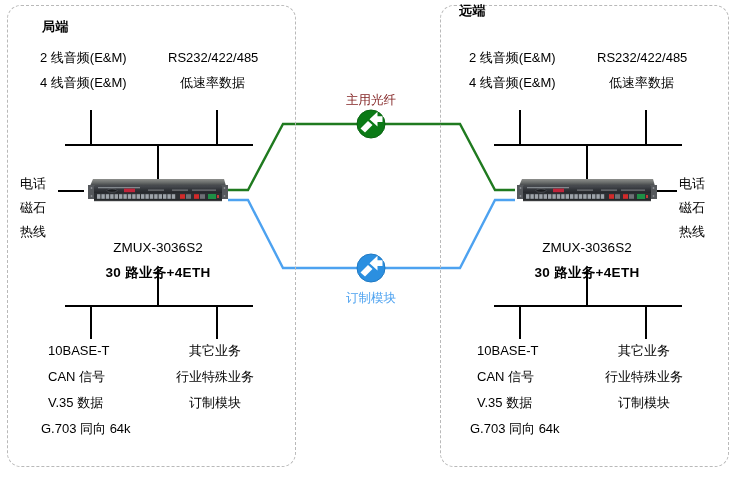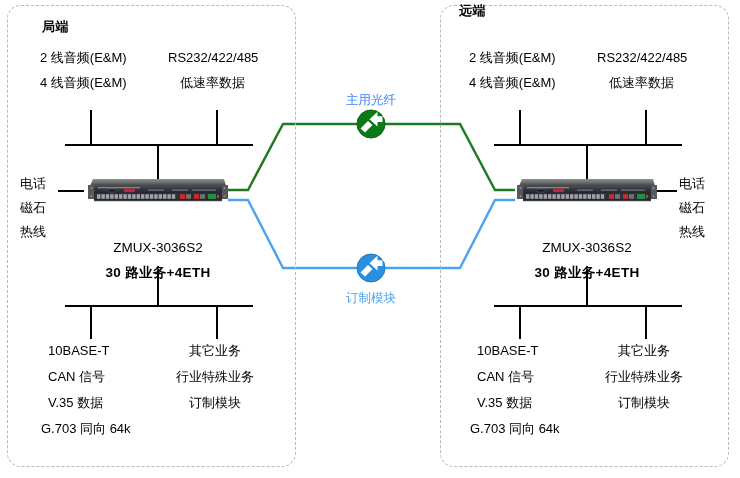--- a/index.html
+++ b/index.html
@@ -45,21 +45,21 @@
   
   .hline{position:absolute;background:#000;height:1.6px;}
   .vline{position:absolute;background:#000;width:1.6px;}
 
   
   svg.links{position:absolute;left:0;top:0;width:740px;height:478px;overflow:visible;}
   .fiber-main{fill:none;stroke:#1f7a1f;stroke-width:2.4;}
   .fiber-backup{fill:none;stroke:#4da2f0;stroke-width:2.4;}
 
   .fiber-label{position:absolute;font-size:12.5px;white-space:nowrap;transform:translateX(-50%);}
-  .lbl-main{color:#3b82f6;}
+  .lbl-main{color:#7f1d1d;}
   .lbl-backup{color:#4da2f0;}
 
   
   .node-icon{position:absolute;width:30px;height:30px;}
 
   
   .device{position:absolute;width:140px;height:28px;}
 </style>
 </head>
 <body>

